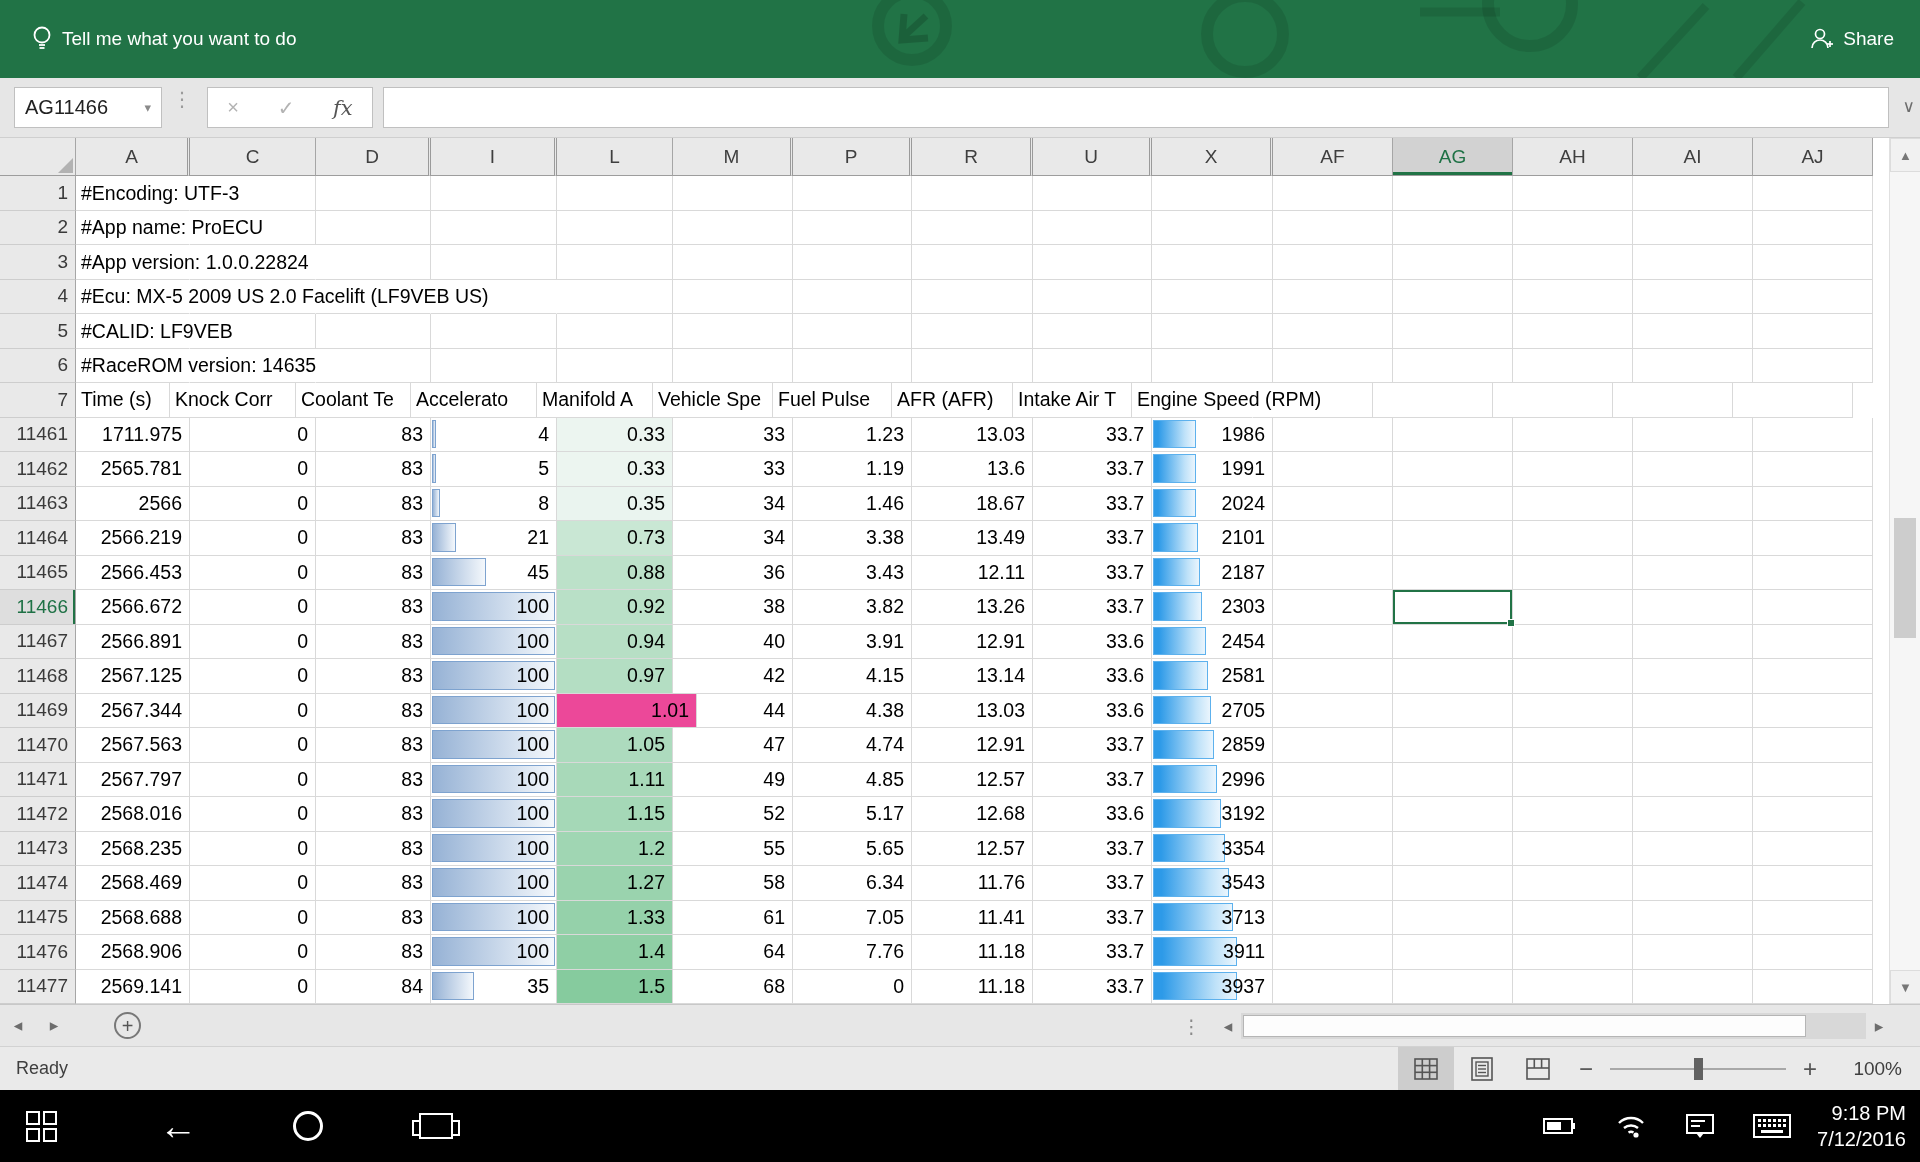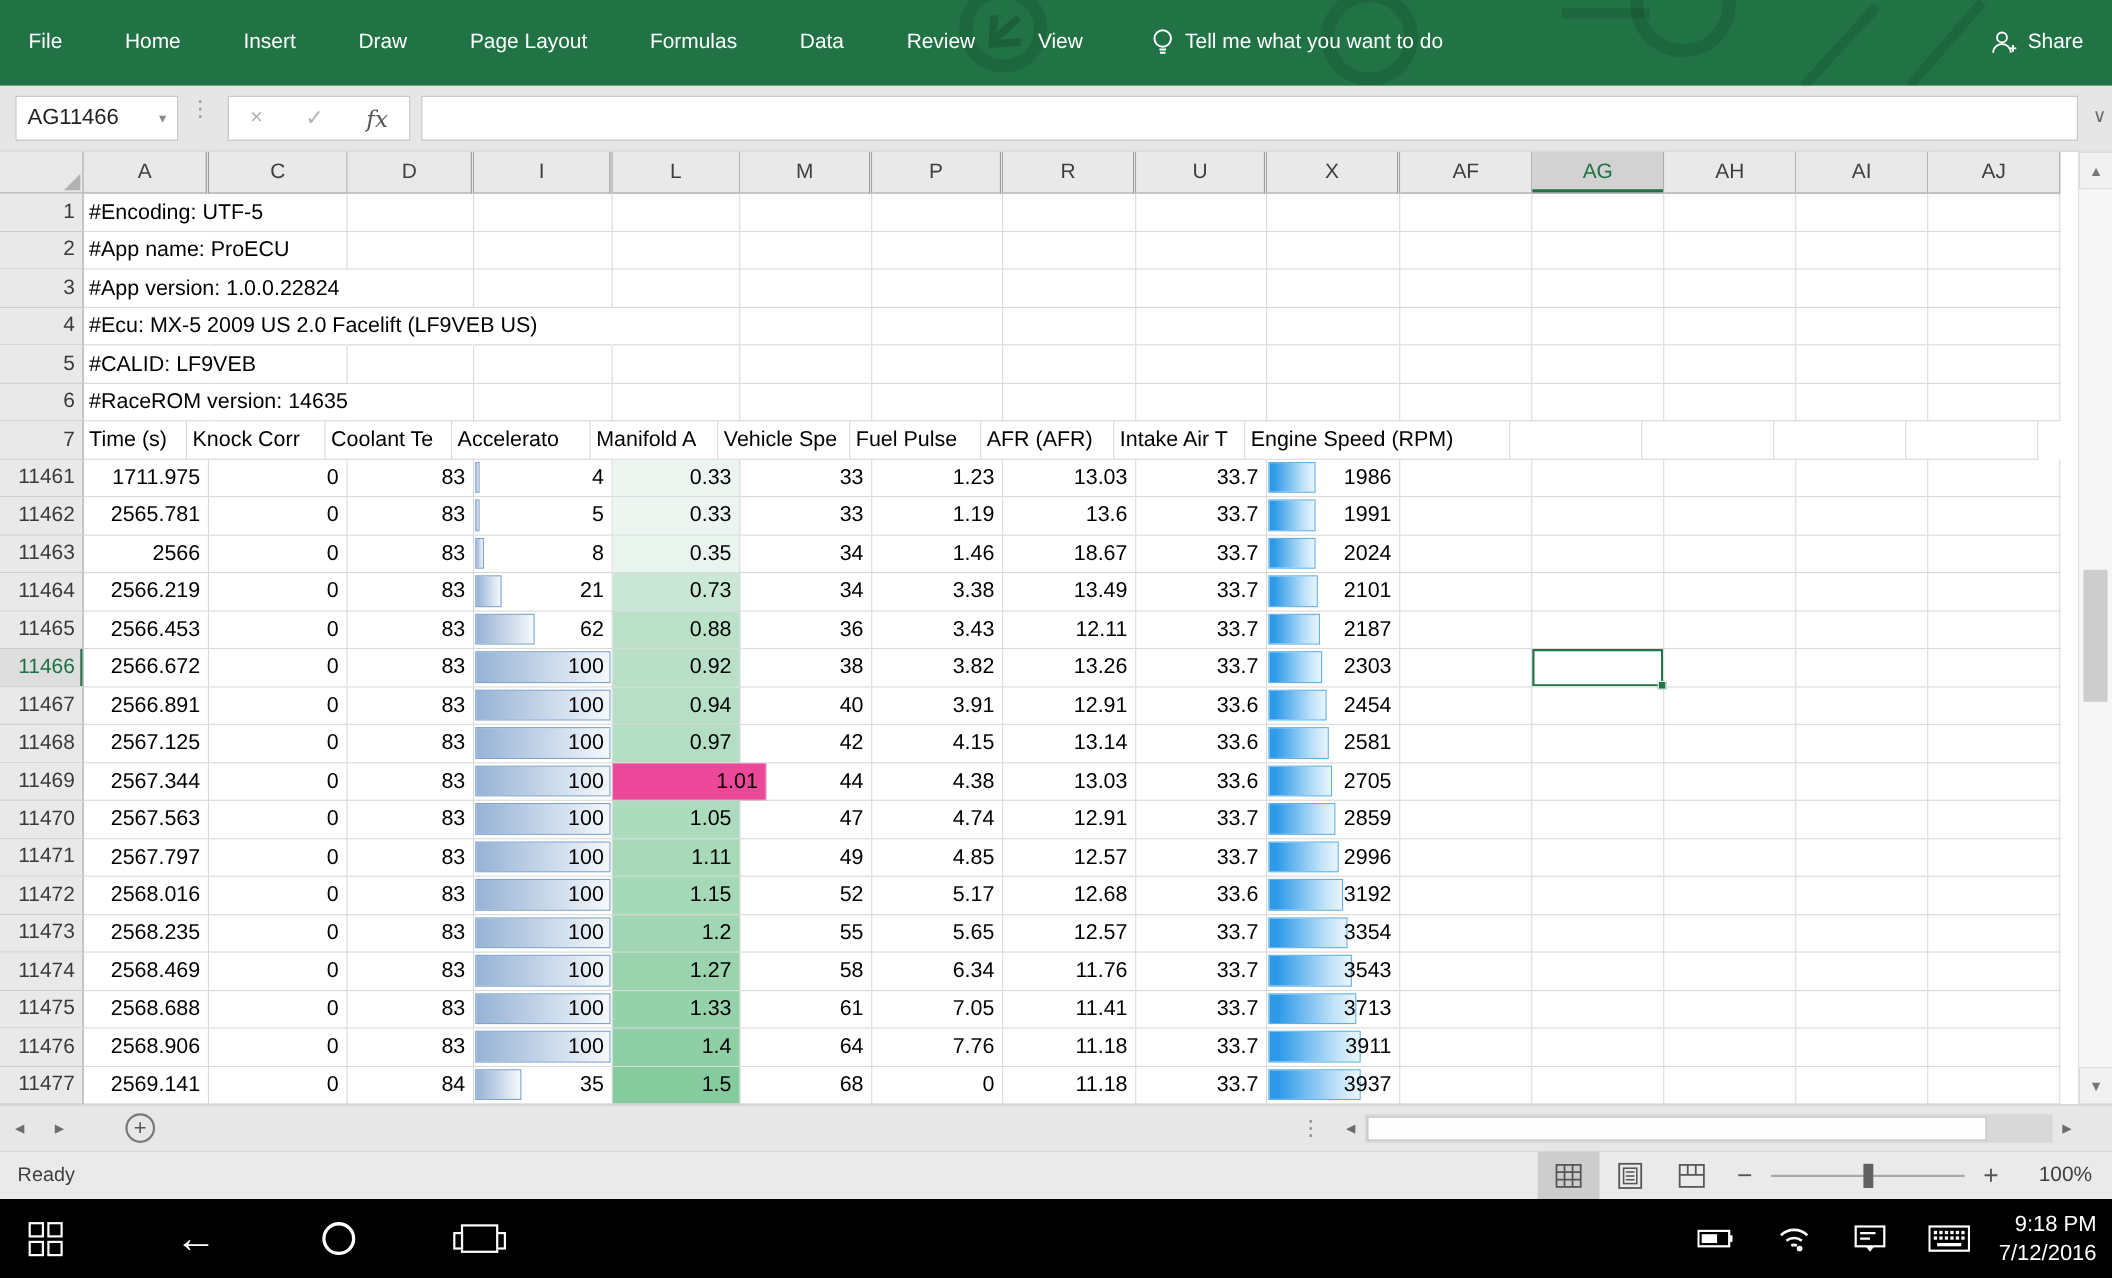--- a/index.html
+++ b/index.html
@@ -137,31 +137,20 @@
         <circle cx="1530" cy="4" r="42"></circle>
       </g>
       <g stroke="rgba(0,0,0,0.10)" stroke-width="9">
         <line x1="1640" y1="78" x2="1706" y2="6"></line>
         <line x1="1736" y1="78" x2="1802" y2="2"></line>
         <line x1="1420" y1="12" x2="1500" y2="12"></line>
       </g>
       <path d="M902 38 L926 16 M904 14 l-2 26 l26 -2" stroke="rgba(0,0,0,0.16)" stroke-width="7" fill="none"></path>
     </svg>
     <div class="ribbon-row">
-      <div class="rtabs" id="ribbon-tabs" style="display:flex;">
-          <div class="rtab">File</div>
-          <div class="rtab">Home</div>
-          <div class="rtab">Insert</div>
-          <div class="rtab">Draw</div>
-          <div class="rtab">Page Layout</div>
-          <div class="rtab">Formulas</div>
-          <div class="rtab">Data</div>
-          <div class="rtab">Review</div>
-          <div class="rtab">View</div>
-        </div>
       <div class="tellme">
         <svg width="20" height="28" viewBox="0 0 20 28">
           <circle cx="10" cy="10" r="7.5" fill="none" stroke="#fff" stroke-width="1.8"></circle>
           <line x1="7" y1="20" x2="13" y2="20" stroke="#fff" stroke-width="1.8"></line>
           <line x1="7.5" y1="23" x2="12.5" y2="23" stroke="#fff" stroke-width="1.8"></line>
         </svg>
         <span>Tell me what you want to do</span>
       </div>
       <div class="share">
         <svg width="26" height="26" viewBox="0 0 26 26">
@@ -222,21 +211,21 @@
           <div class="cell" style="width: 120px;"></div>
           <div class="cell" style="width: 119px;"></div>
           <div class="cell" style="width: 121px;"></div>
           <div class="cell" style="width: 119px;"></div>
           <div class="cell" style="width: 121px;"></div>
           <div class="cell" style="width: 120px;"></div>
           <div class="cell" style="width: 120px;"></div>
           <div class="cell" style="width: 120px;"></div>
           <div class="cell" style="width: 120px;"></div>
           <div class="cell" style="width: 120px;"></div>
-          <div class="meta-text">#Encoding: UTF-5</div>
+          <div class="meta-text">#Encoding: UTF-3</div>
         </div>
         <div class="g-row">
           <div class="rowhdr">2</div>
           <div class="cell noborder-r" style="width: 114px;"></div>
           <div class="cell" style="width: 126px;"></div>
           <div class="cell" style="width: 115px;"></div>
           <div class="cell" style="width: 126px;"></div>
           <div class="cell" style="width: 116px;"></div>
           <div class="cell" style="width: 120px;"></div>
           <div class="cell" style="width: 119px;"></div>
@@ -510,21 +499,21 @@
             <span class="cellval">2566.453</span>
           </div>
           <div class="cell" style="width: 126px;">
             <span class="cellval">0</span>
           </div>
           <div class="cell" style="width: 115px;">
             <span class="cellval">83</span>
           </div>
           <div class="cell" style="width: 126px;">
             <div class="bar-accel" style="width: calc(45% - 2px);"></div>
-            <span class="cellval">62</span>
+            <span class="cellval">45</span>
           </div>
           <div class="cell" style="width: 116px; background: rgb(188, 225, 201);">
             <span class="cellval">0.88</span>
           </div>
           <div class="cell" style="width: 120px;">
             <span class="cellval">36</span>
           </div>
           <div class="cell" style="width: 119px;">
             <span class="cellval">3.43</span>
           </div>

